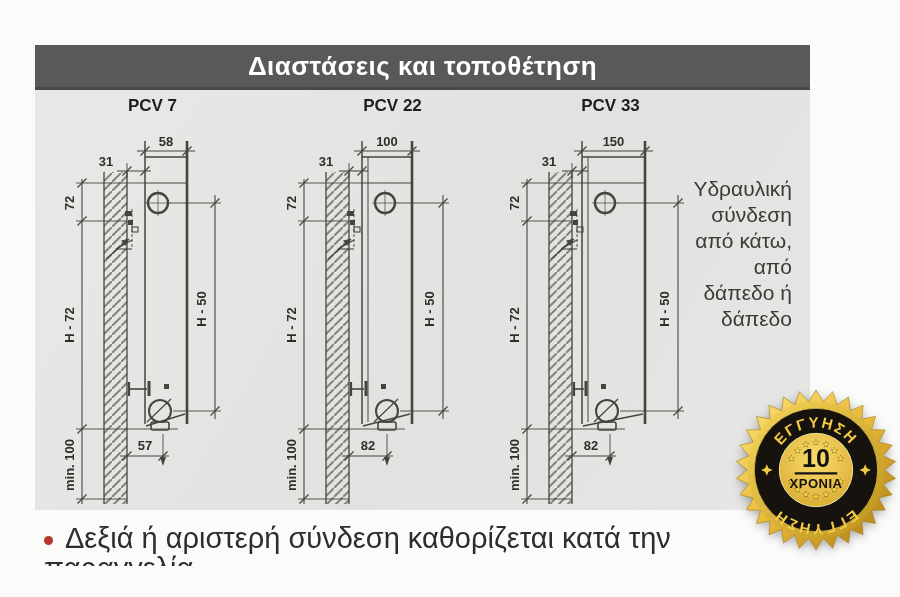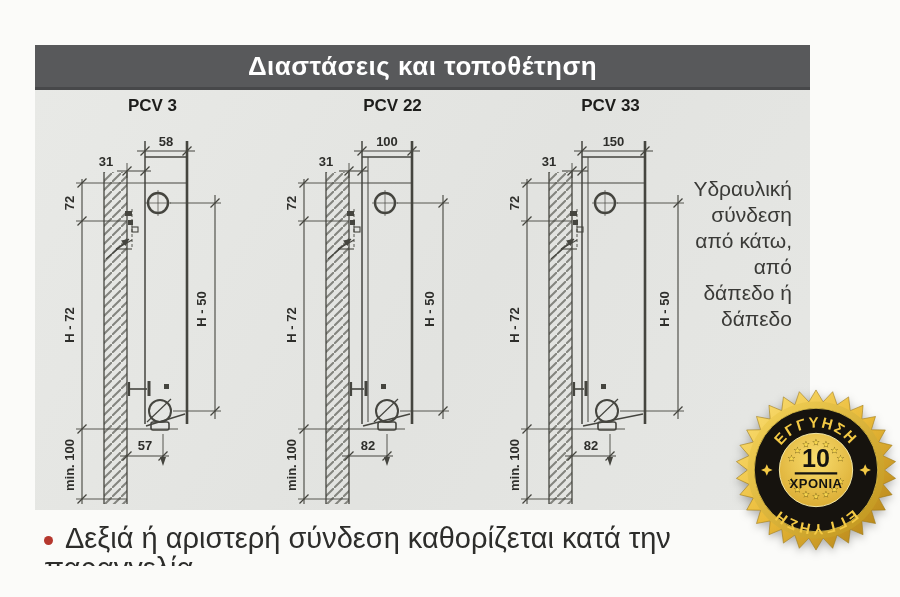--- a/index.html
+++ b/index.html
@@ -31,21 +31,21 @@
 
 <div class="stage">
 
   <div class="title-bar">
     <span>Διαστάσεις και τοποθέτηση</span>
   </div>
 
   <div class="paper"></div>
 
   <div class="diagram d1">
-    <div class="dlabel">PCV 3</div>
+    <div class="dlabel">PCV 7</div>
     <svg class="dsvg" width="225" height="396" viewBox="0 0 225 396">
         <defs>
           <pattern id="hatch0" width="9" height="9" patternUnits="userSpaceOnUse">
             <path d="M0,9 L9,0" stroke="#83847e" stroke-width="2" fill="none"></path>
           </pattern>
         </defs>
         <rect x="64" y="53" width="23" height="332" fill="url(#hatch0)"></rect>
         <line x1="64" y1="53" x2="64" y2="385" stroke="#45453f" stroke-width="1.3"></line>
         <line x1="87" y1="53" x2="87" y2="385" stroke="#45453f" stroke-width="1.3"></line>
         <line x1="36" y1="64" x2="105" y2="64" stroke="#45453f" stroke-width="0.9"></line>

